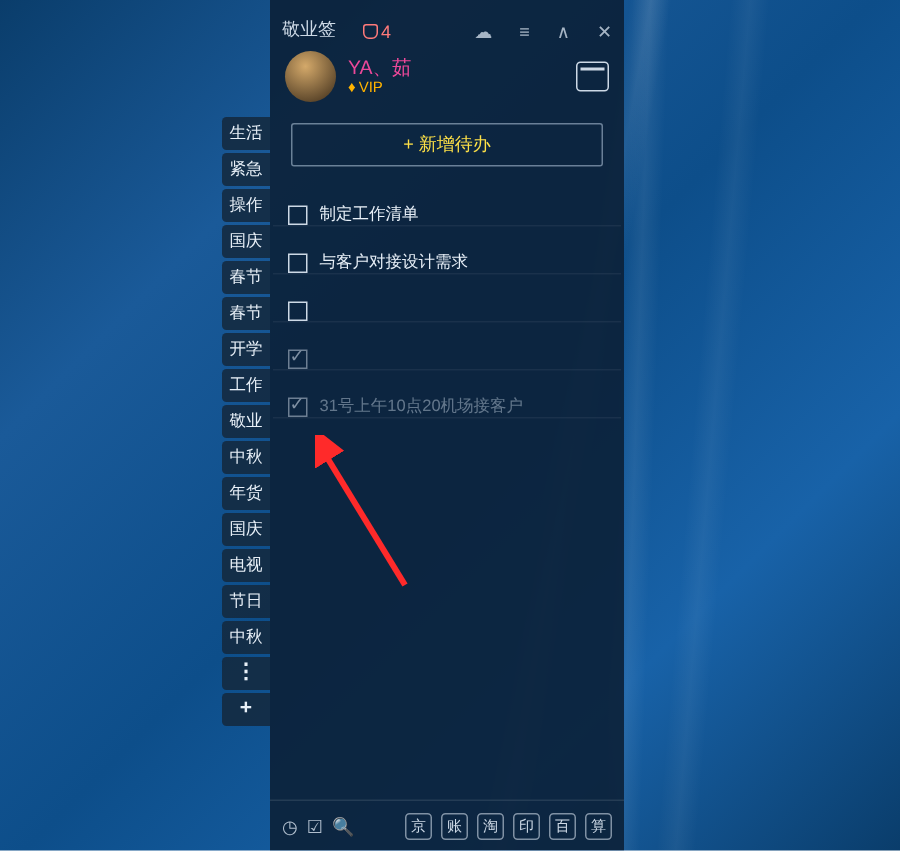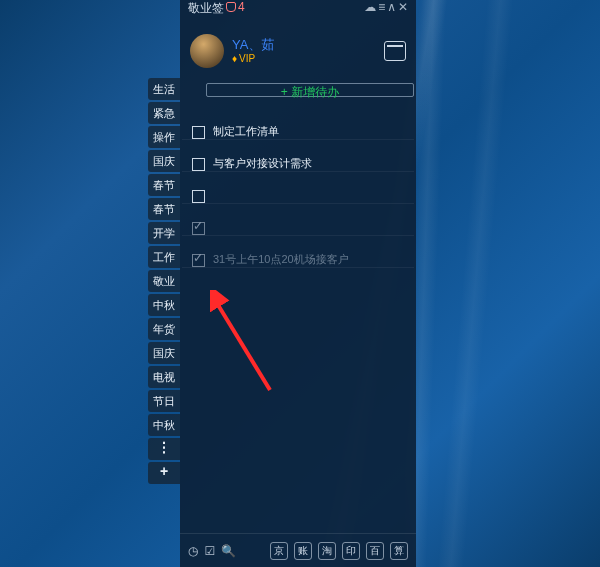--- a/index.html
+++ b/index.html
@@ -68,23 +68,23 @@
     background: rgba(12,34,58,0.92);
     display: flex;
     flex-direction: column;
     color: #e8f0f8;
   }
 
   
   .titlebar {
     height: 28px;
     display: flex;
-    align-items: flex-start;
+    align-items: flex-end;
     padding: 0 8px;
-    gap: 2px;
+    gap: 18px;
     font-size: 12px;
     color: #cdd9e6;
   }
   .titlebar .spacer { flex: 1; }
   .title-icon { cursor: pointer; opacity: 0.8; font-size: 12px; }
   .notif-badge { color: #ff7a7a; display: inline-flex; align-items: center; gap: 2px; }
   .notif-badge .bell {
     width: 10px; height: 10px;
     border: 1.5px solid #ff7a7a;
     border-radius: 2px 2px 4px 4px;
@@ -98,21 +98,21 @@
     align-items: center;
     padding: 0 10px;
     gap: 8px;
   }
   .avatar {
     width: 34px; height: 34px;
     border-radius: 50%;
     background: radial-gradient(circle at 40% 30%, #d4a96a, #3a2a18);
   }
   .profile-text { display: flex; flex-direction: column; line-height: 1.2; }
-  .username { font-size: 13px; color: #3b82f6; }
+  .username { font-size: 13px; color: #ec4899; }
   .vip {
     font-size: 10px;
     color: #ffb300;
     display: inline-flex;
     align-items: flex-end;
     gap: 2px;
   }
   .vip::before { content: "♦"; color: #ffb300; font-size: 10px; }
   .calendar-icn {
     margin-left: auto;
@@ -152,28 +152,27 @@
     font-size: 12px;
     color: #cdd9e6;
   }
 
   
   .add-row {
     padding: 8px 14px;
   }
   .add-btn {
     width: 100%;
-    height: 14px;
+    height: 29px;
     border: 1px solid rgba(200,220,240,0.5);
     background: transparent;
-    color: #22c55e;
+    color: #fde047;
     font-size: 12px;
     cursor: pointer;
     border-radius: 2px;
-    margin-left: 12px;
   }
 
   
   .todo-list {
     flex: 1;
     overflow: hidden;
     padding: 0 2px;
   }
   .todo-item {
     height: 32px;

